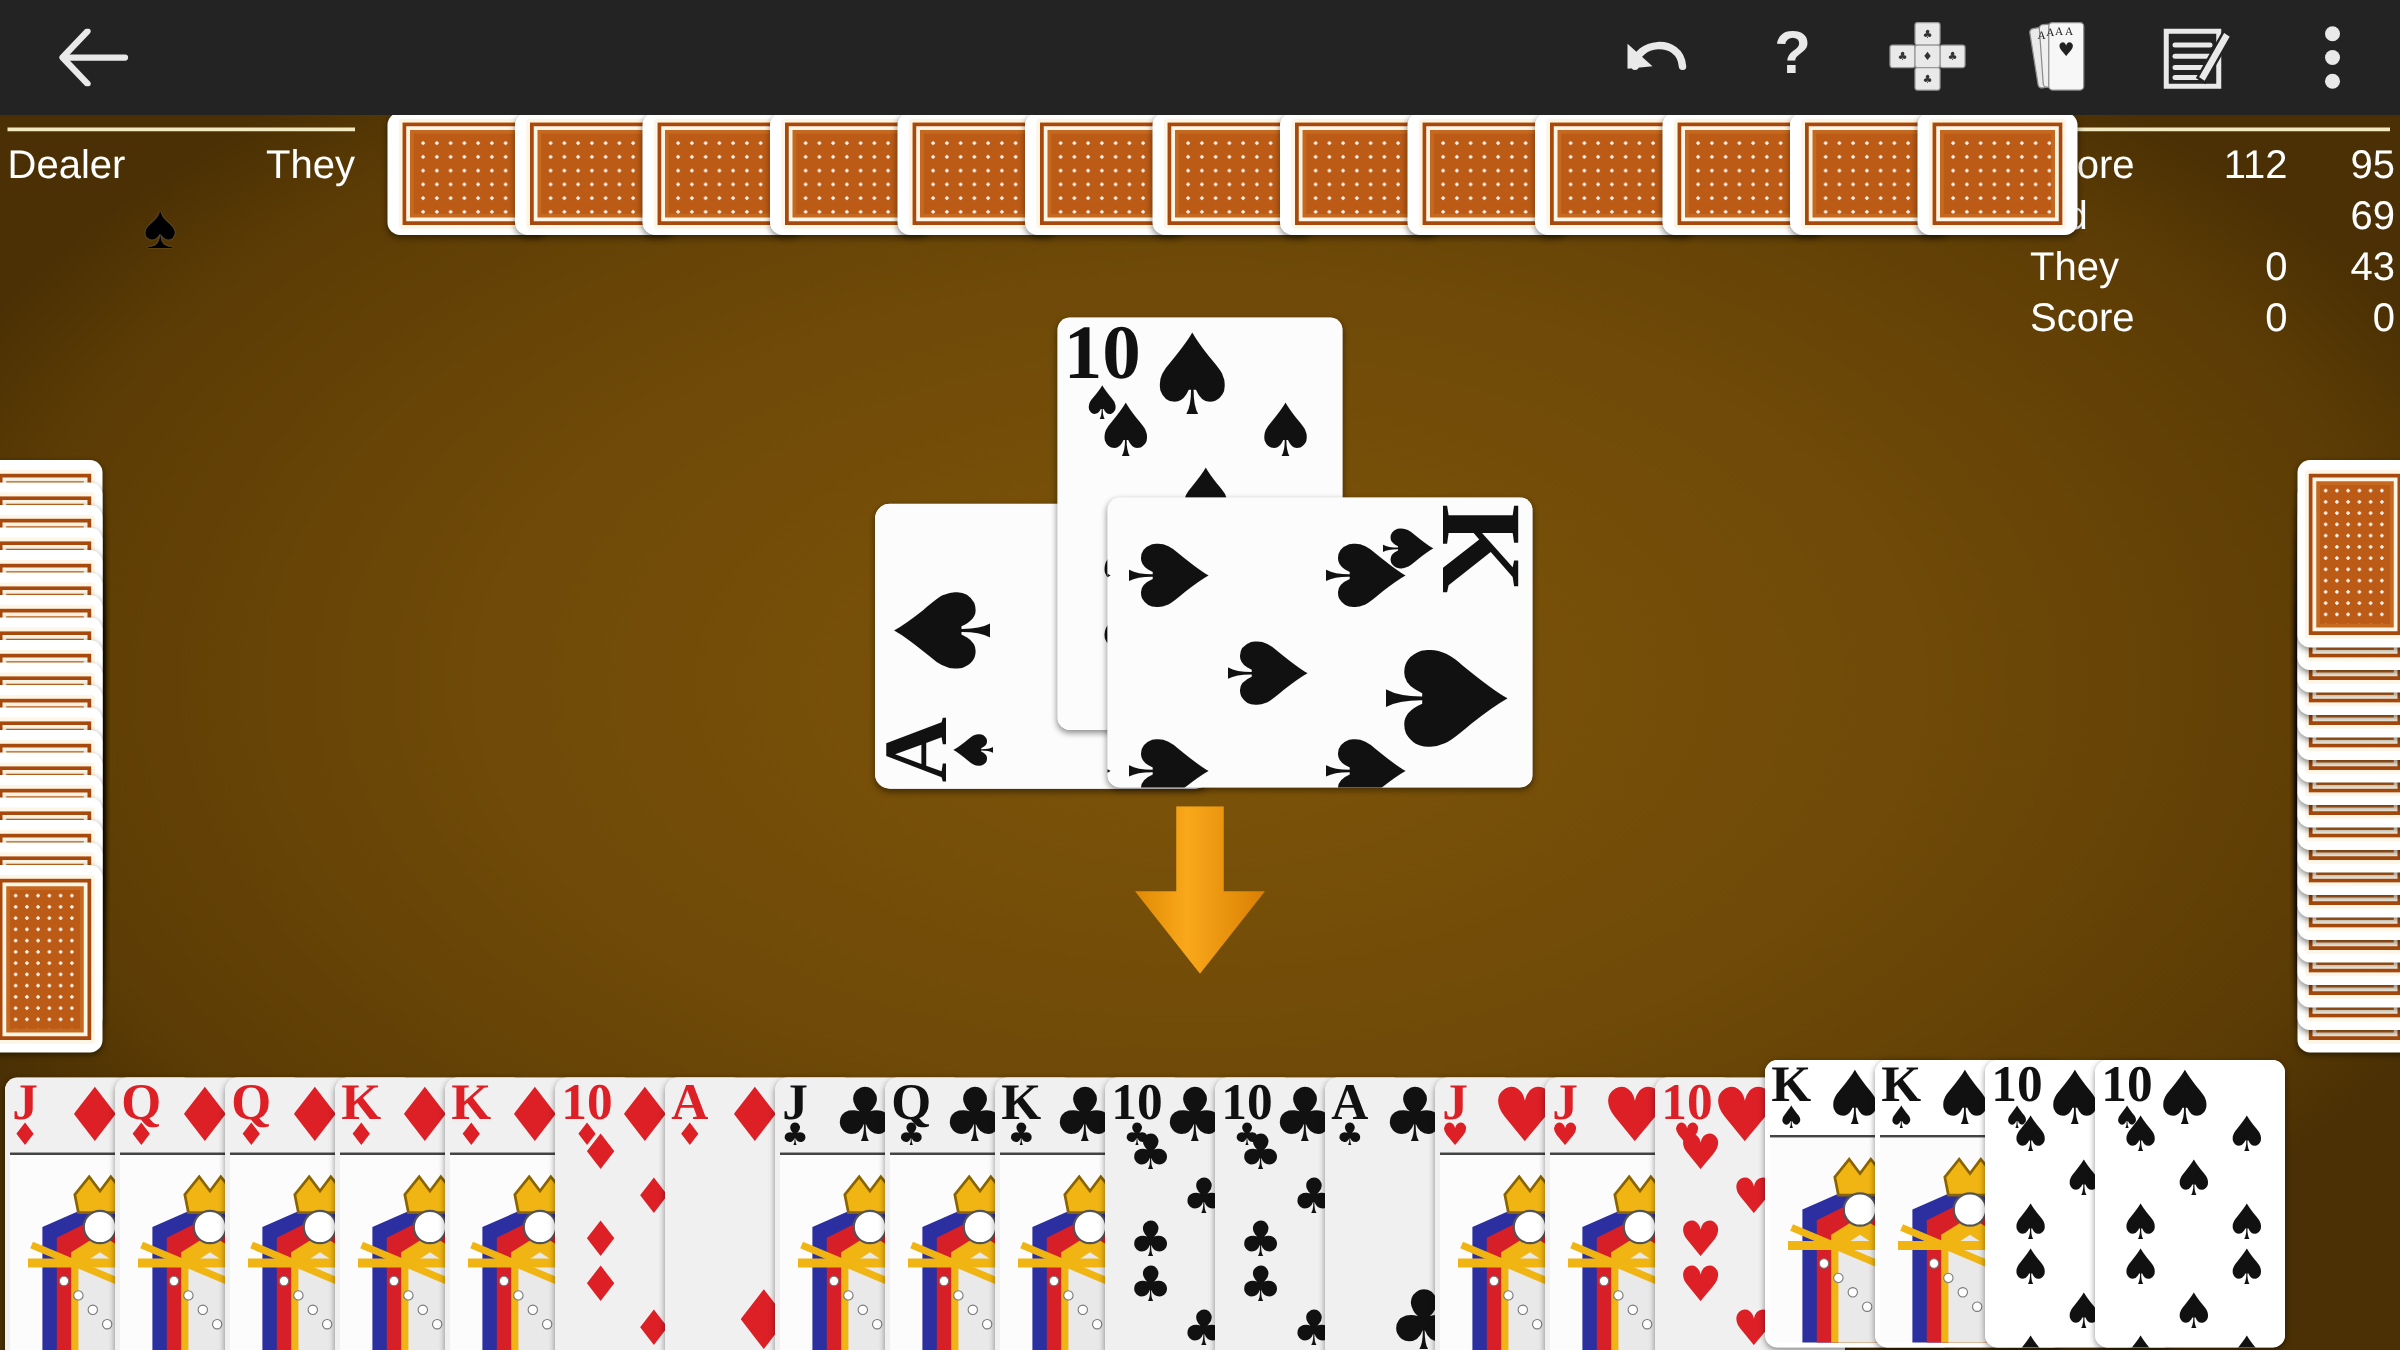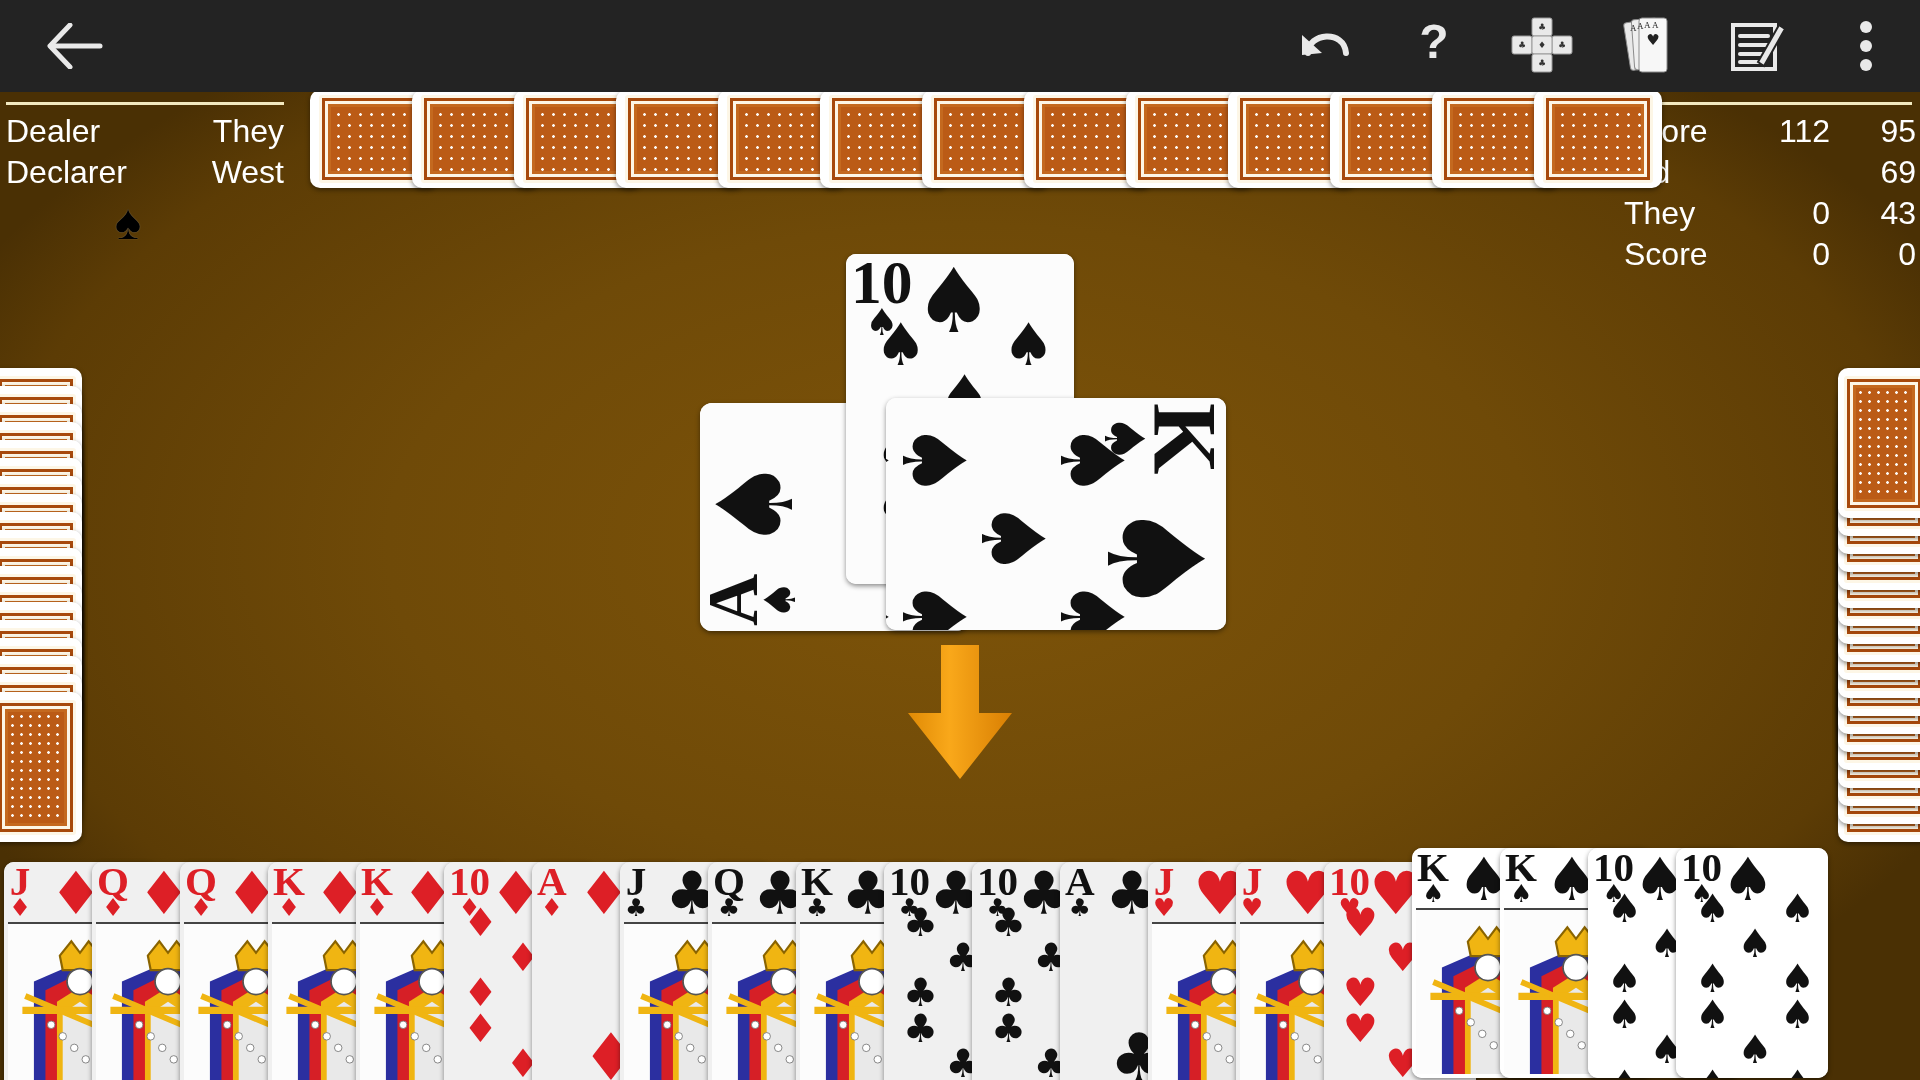--- a/index.html
+++ b/index.html
@@ -393,24 +393,20 @@
     </defs>
     <path d="M33 0 H71 V68 H104 L52 134 L0 68 H33 Z" fill="url(#agrad)"></path>
   </svg>
 
   <div class="info-panel">
     <div class="rule"></div>
     <div class="info-row">
       <span class="lbl">Dealer</span>
       <span class="val">They</span>
     </div>
-    <div class="info-row">
-      <span class="lbl">Declarer</span>
-      <span class="val">West</span>
-    </div>
     <div class="trump-suit suit-black">♠</div>
   </div>
 
   <div class="score-panel">
     <div class="score-rule"></div>
     <div class="score-row">
       <span class="c-lbl">Score</span>
       <span class="c-we">112</span>
       <span class="c-they">95</span>
     </div>

